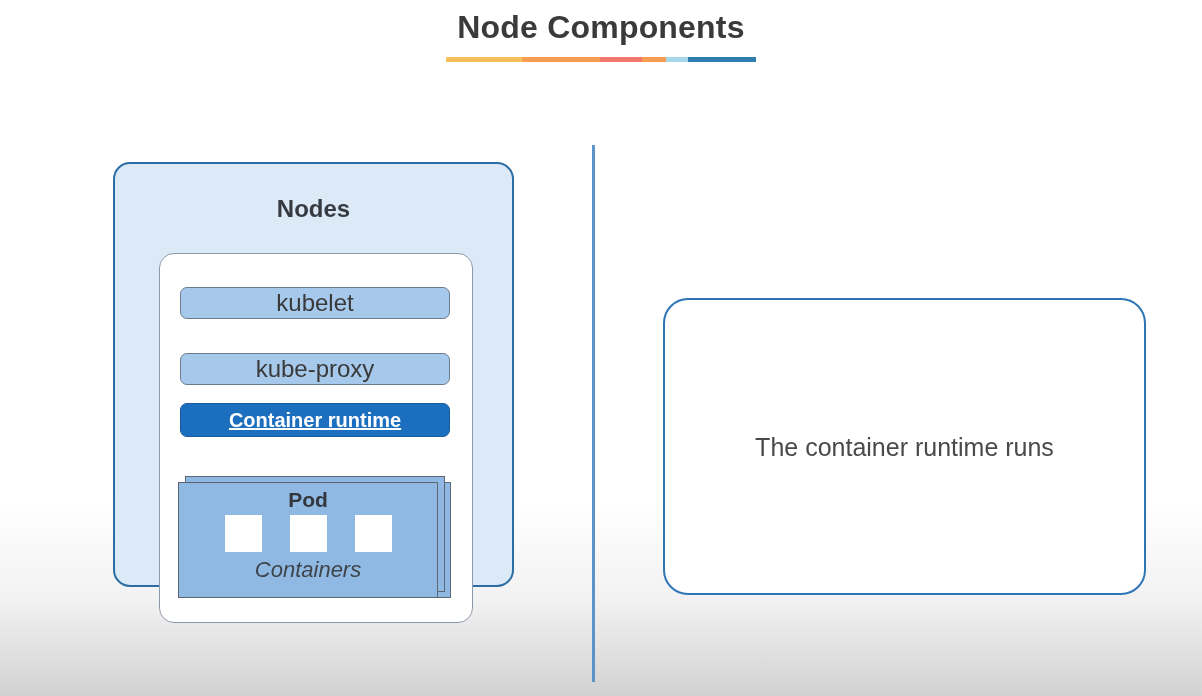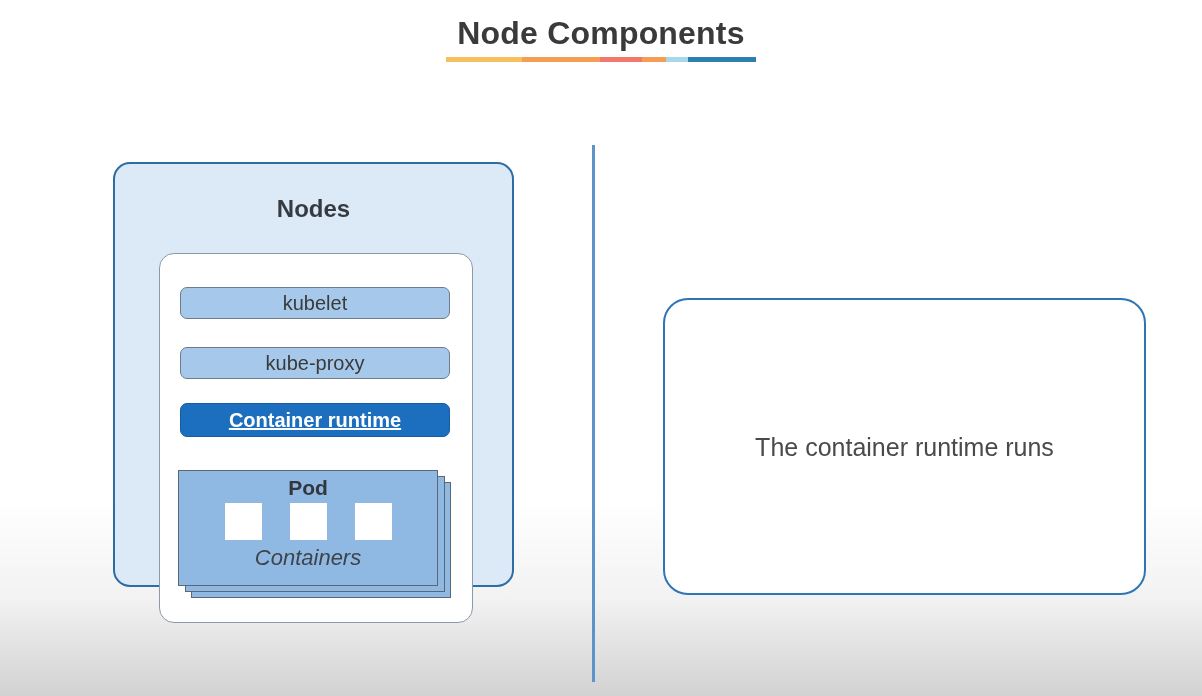--- a/index.html
+++ b/index.html
@@ -7,21 +7,21 @@
   .canvas {
     position:relative;
     width:1202px; height:696px;
     overflow:hidden;
     background:linear-gradient(180deg,#ffffff 0%,#ffffff 72%,#f2f2f2 86%,#d2d2d2 100%);
     font-family:"Liberation Sans","DejaVu Sans",sans-serif;
   }
 
   
   .page-title {
-    position:absolute; top:15px; left:0; width:100%;
+    position:absolute; top:9px; left:0; width:100%;
     text-align:center;
     font-size:32px; font-weight:bold; color:#3a3a3a;
     letter-spacing:0.2px;
   }
   .title-underline {
     position:absolute; top:57px; left:50%;
     transform:translateX(-50%);
     display:flex; height:5px;
   }
   .title-underline div { height:100%; }
@@ -47,47 +47,47 @@
   }
   .comp-btn {
     position:absolute; left:20px;
     width:270px; height:32px;
     border-radius:7px;
     display:flex; align-items:center; justify-content:center;
   }
   .comp-btn.light {
     background:#a6c9eb;
     border:1.5px solid #6e7b8a;
-    color:#3a3a3a; font-size:20px;
+    color:#3a3a3a; font-size:24px;
   }
   .comp-btn.dark {
     background:#1c6fbf;
     border:1.5px solid #175d9e;
     color:#ffffff; font-size:20px; font-weight:bold;
     height:34px;
     text-decoration:underline;
   }
   .btn-pos-0 { top:33px; }
-  .btn-pos-1 { top:93px; }
+  .btn-pos-1 { top:99px; }
   .btn-pos-2 { top:149px; }
 
   
   .pod-stack {
     position:absolute; left:18px; top:216px;
     width:260px; height:116px;
   }
   .pod-layer {
     position:absolute; width:260px; height:116px;
     background:#8fb9e2;
     border:1px solid #5d6773;
   }
   .pod-layer.l3 { left:13px; top:12px; }
   .pod-layer.l2 { left:7px;  top:6px;  }
   .pod-main {
-    position:absolute; left:0; top:0;
+    position:absolute; left:0; top:12px;
     width:260px; height:116px;
     background:#8fb9e2;
     border:1px solid #5d6773;
     display:flex; flex-direction:column; align-items:center;
   }
   .pod-label {
     margin-top:5px;
     font-size:21px; font-weight:bold; color:#33373d;
   }
   .containers-row { display:flex; gap:28px; margin-top:3px; }

